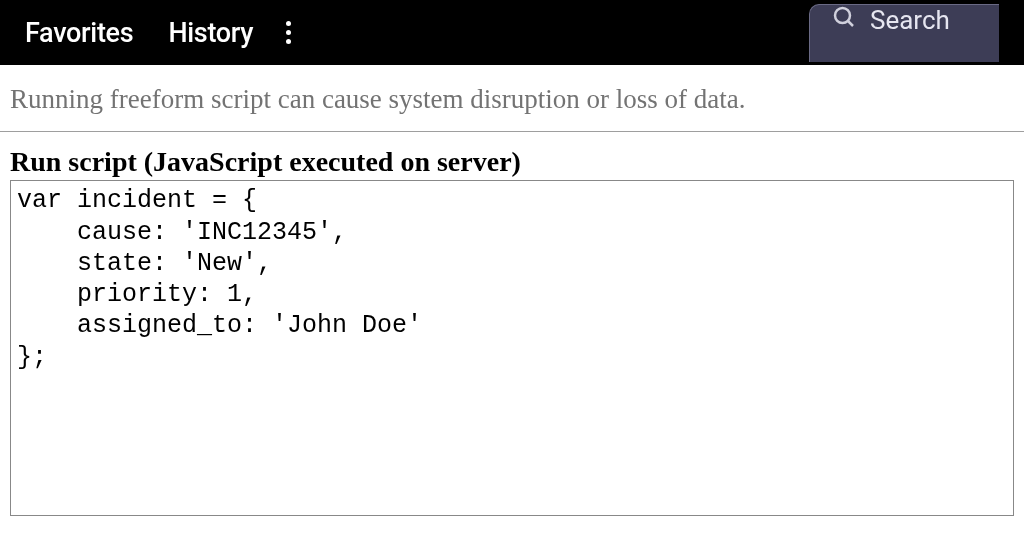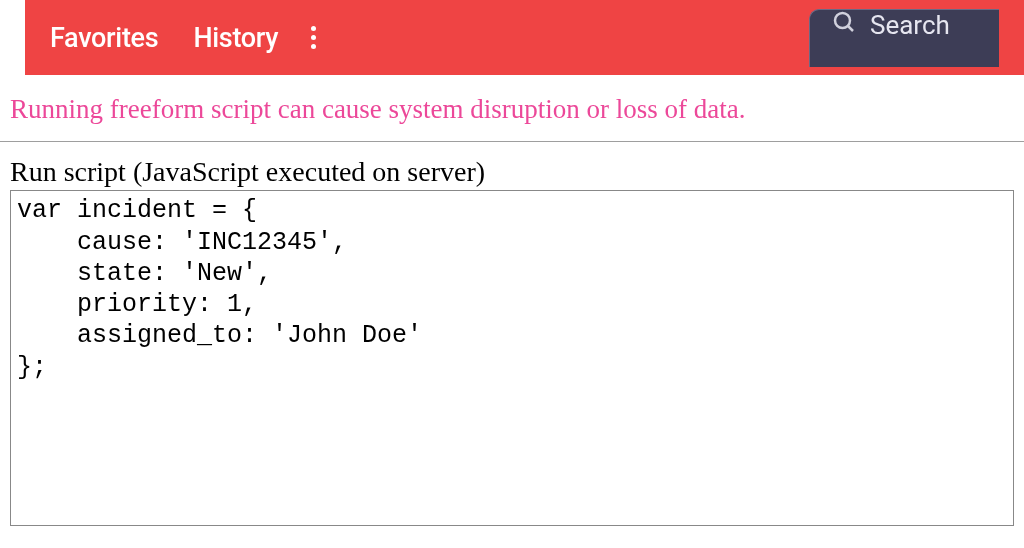--- a/index.html
+++ b/index.html
@@ -8,27 +8,26 @@
       box-sizing: border-box;
     }
     body {
       font-family: -apple-system, BlinkMacSystemFont, "Segoe UI", Roboto, sans-serif;
       width: 1024px;
       height: 548px;
       overflow: hidden;
       background: #fff;
     }
     .top-nav {
-      background: #ef4444;
-      height: 75px;
+      background: #000000;
+      height: 65px;
       display: flex;
       align-items: center;
       padding: 0 25px;
       gap: 35px;
-      margin-left: 25px;
     }
     .nav-item {
       color: #fff;
       font-size: 27px;
       font-weight: 500;
       cursor: pointer;
       letter-spacing: -0.3px;
     }
     .nav-more {
       color: #fff;
@@ -72,30 +71,30 @@
     .search-label {
       color: #e6e6f0;
       font-size: 26px;
       font-weight: 400;
     }
     .warning-bar {
       padding: 18px 10px 16px 10px;
       border-bottom: 1px solid #9e9e9e;
       font-family: Georgia, "Times New Roman", serif;
       font-size: 27px;
-      color: #ec4899;
+      color: #737373;
       line-height: 1.2;
     }
     .script-section {
       padding: 14px 10px 0 10px;
     }
     .script-heading {
       font-family: Georgia, "Times New Roman", serif;
       font-size: 28px;
-      font-weight: 400;
+      font-weight: 700;
       color: #000;
       margin-bottom: 2px;
     }
     .code-editor {
       border: 1px solid #888;
       background: #fff;
       font-family: "Courier New", Courier, monospace;
       font-size: 25px;
       line-height: 1.25;
       color: #000;

